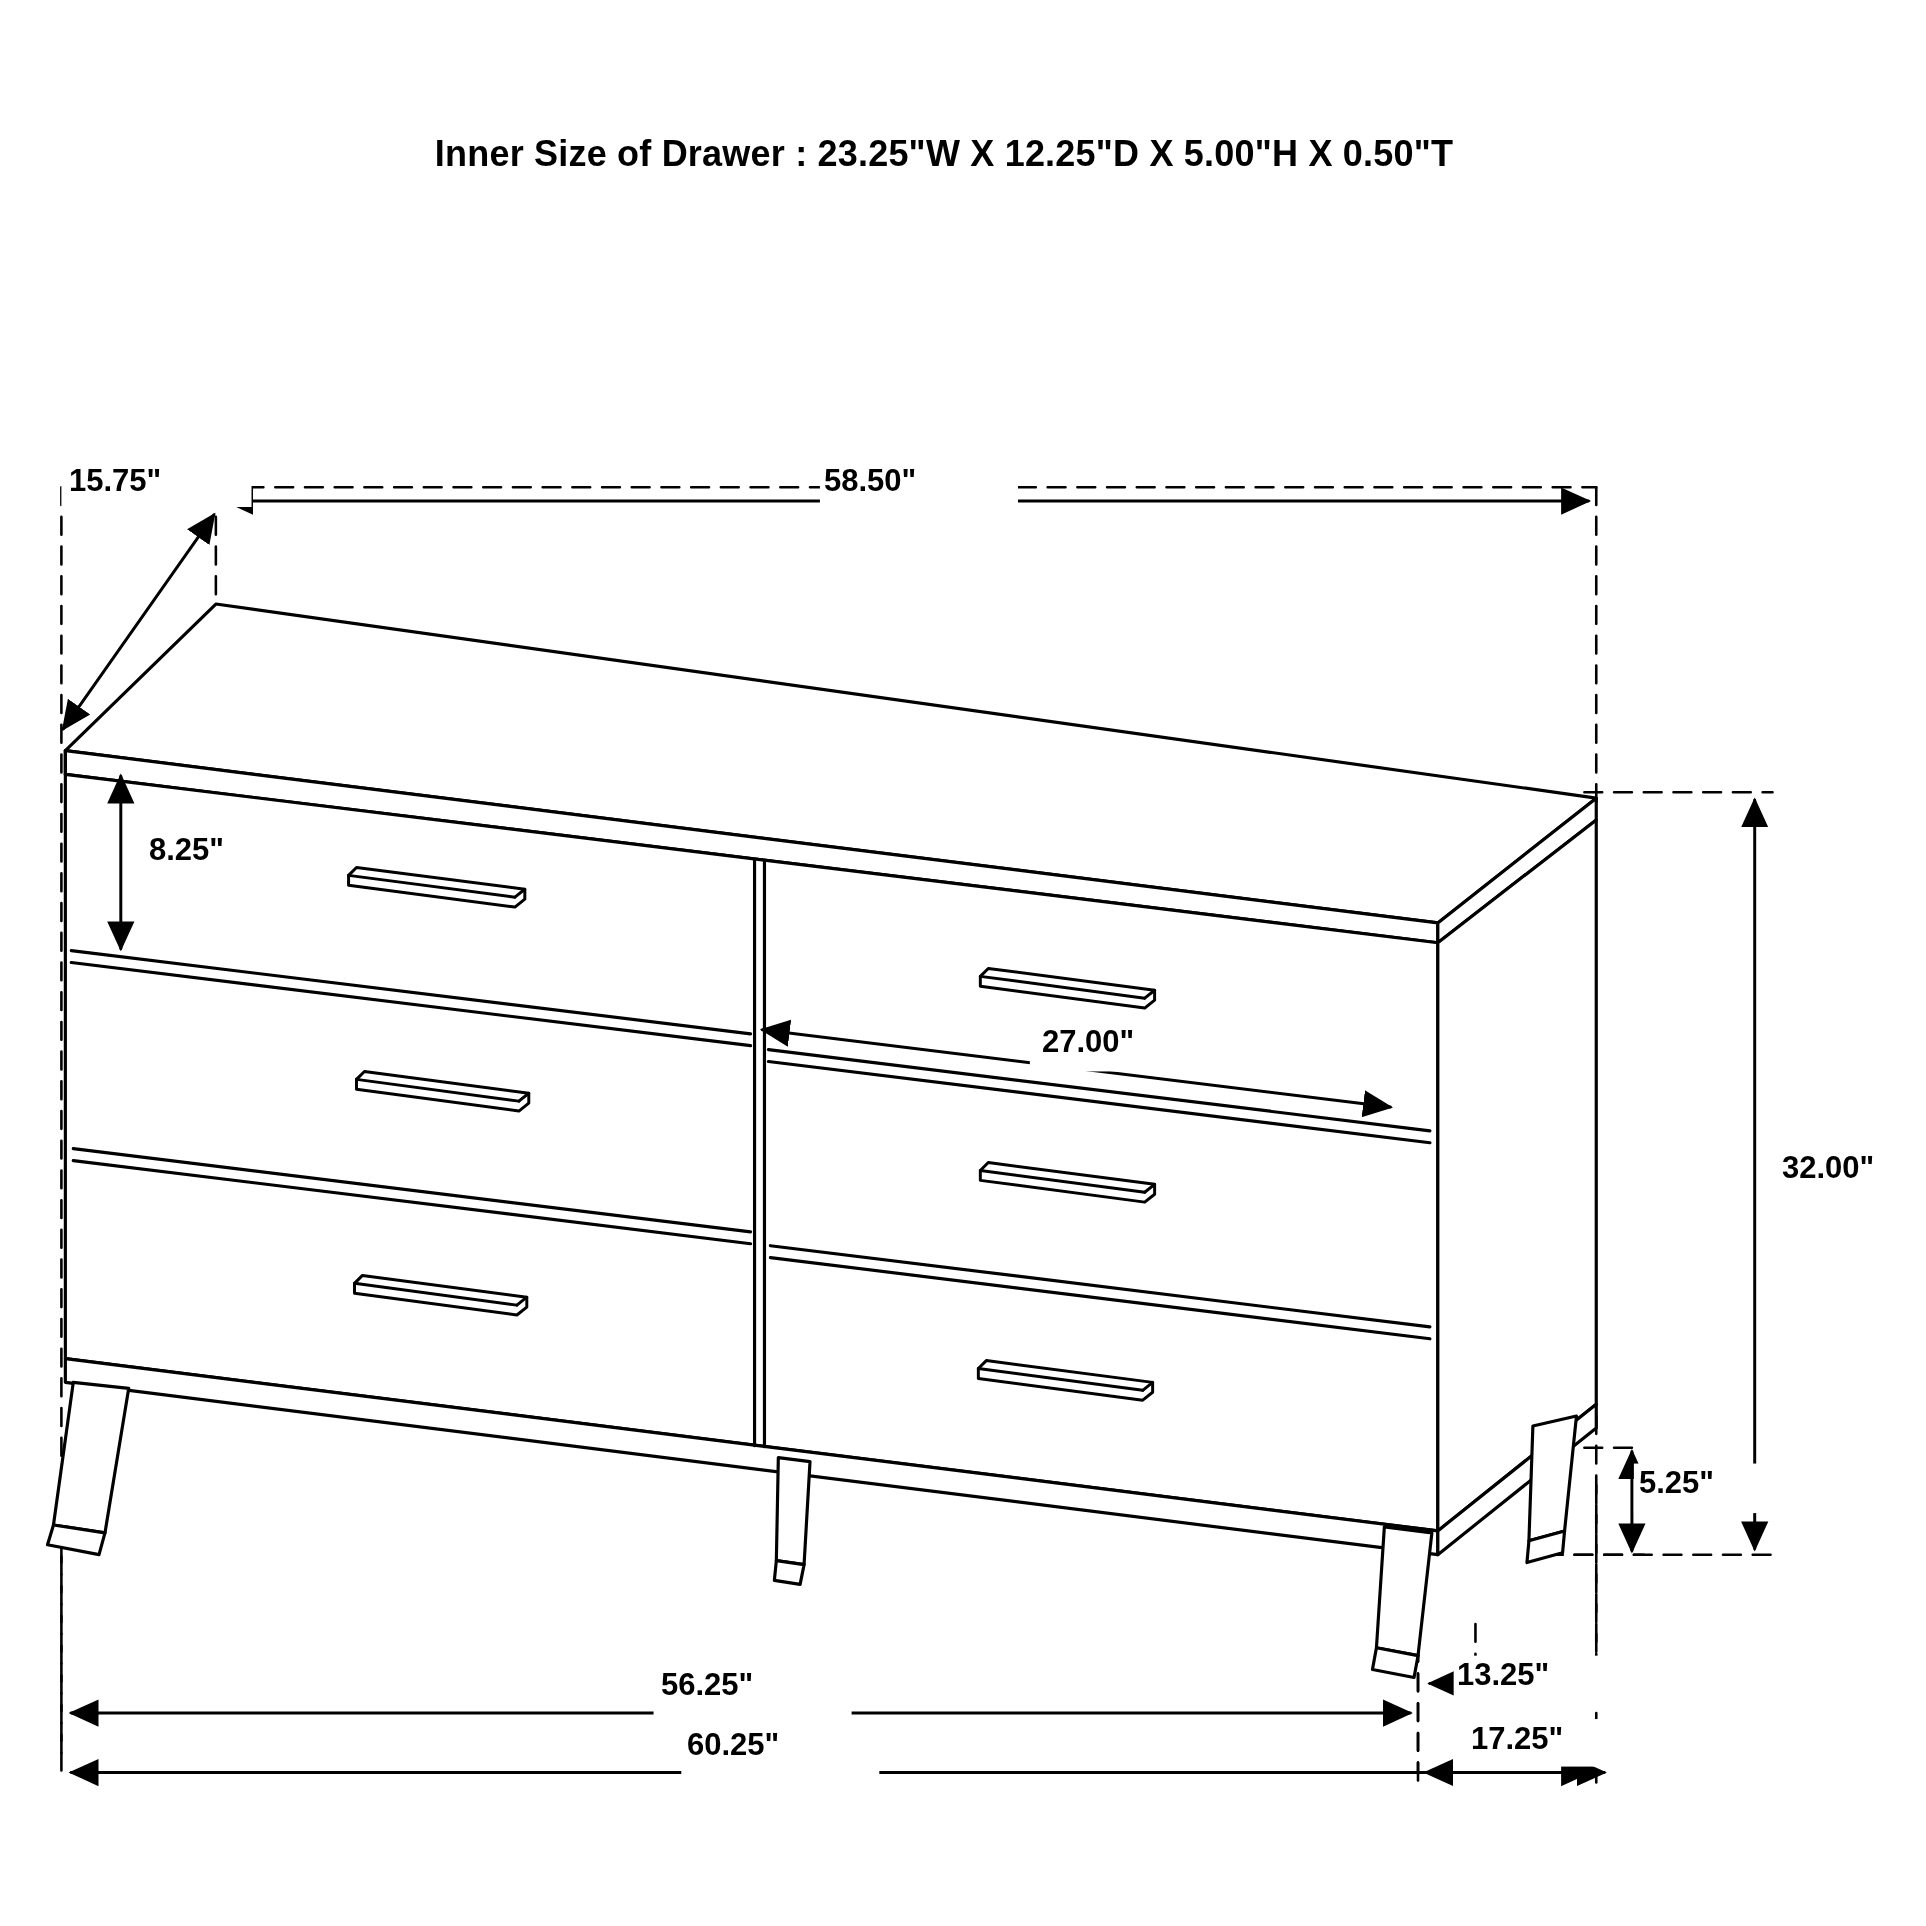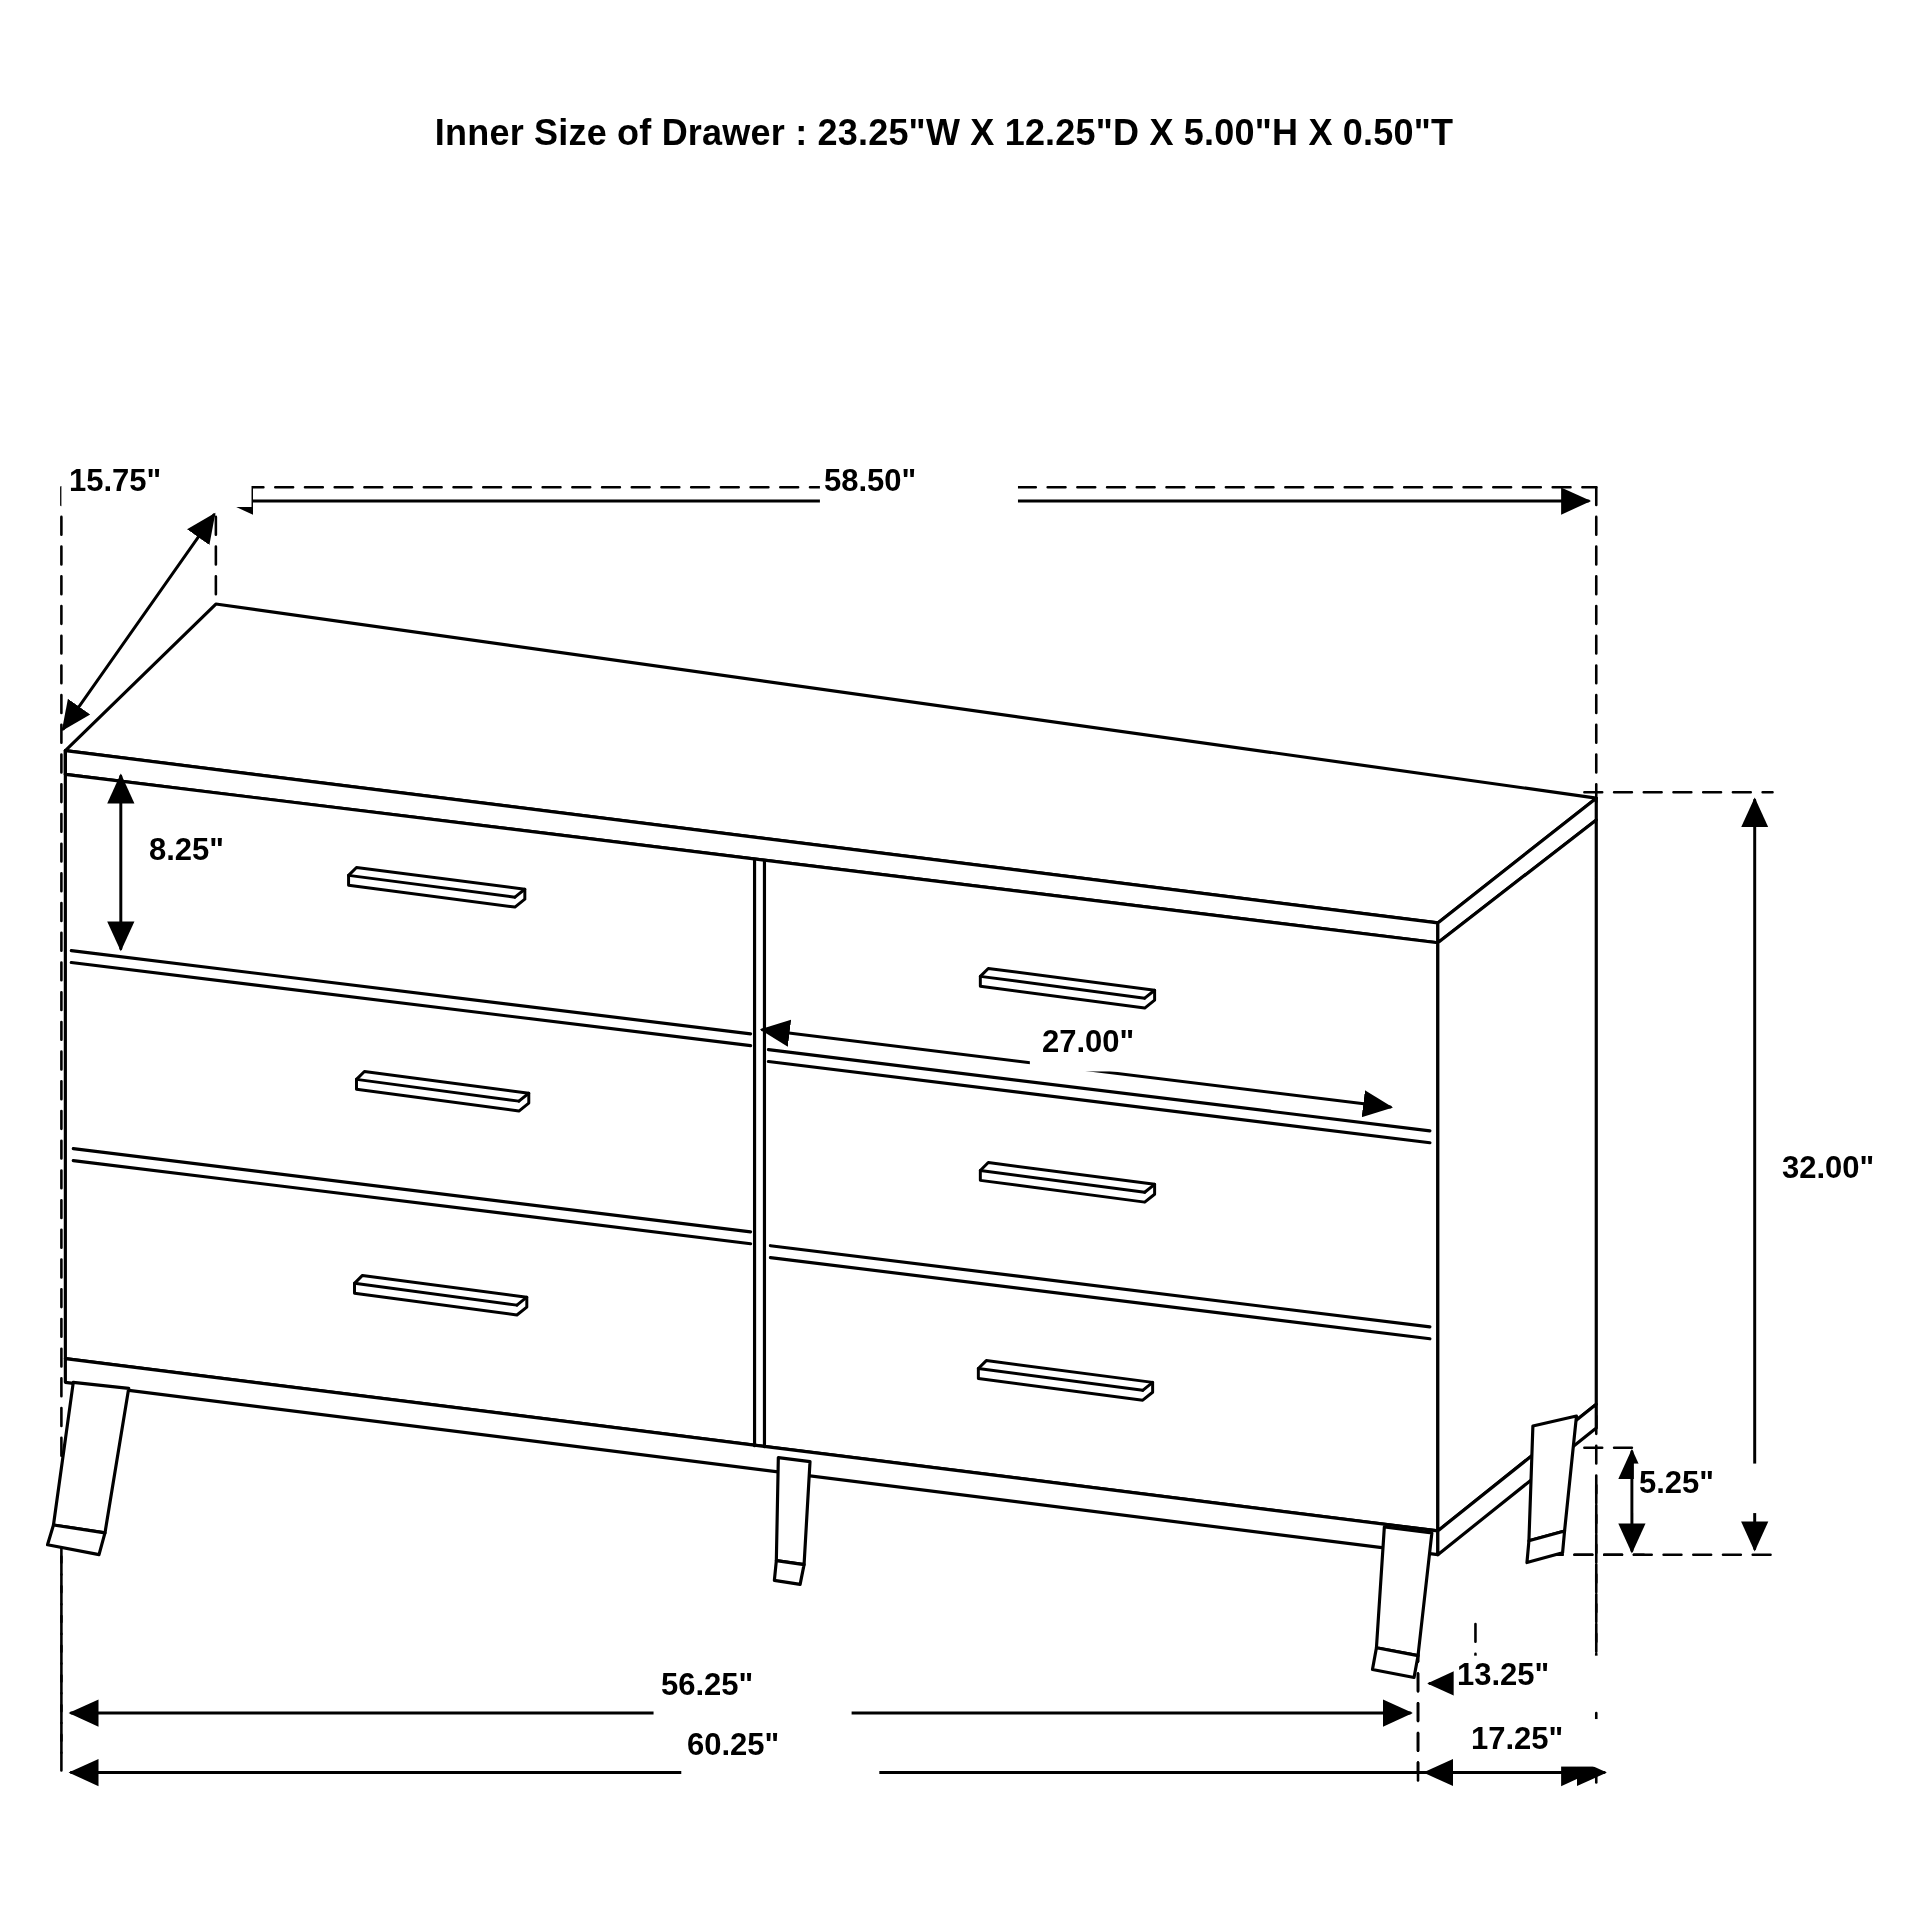--- a/index.html
+++ b/index.html
@@ -17,21 +17,21 @@
   }
   #stage {
     position: absolute;
     left: 0; top: 0;
     width: 1927px;
     height: 1927px;
   }
   .title {
     position: absolute;
     left: 0;
-    top: 112px;
+    top: 133px;
     width: 1888px;
     text-align: center;
     font-size: 36px;
     font-weight: bold;
     letter-spacing: 0.2px;
   }
   svg.diagram {
     position: absolute;
     left: 0;
     top: 0;

